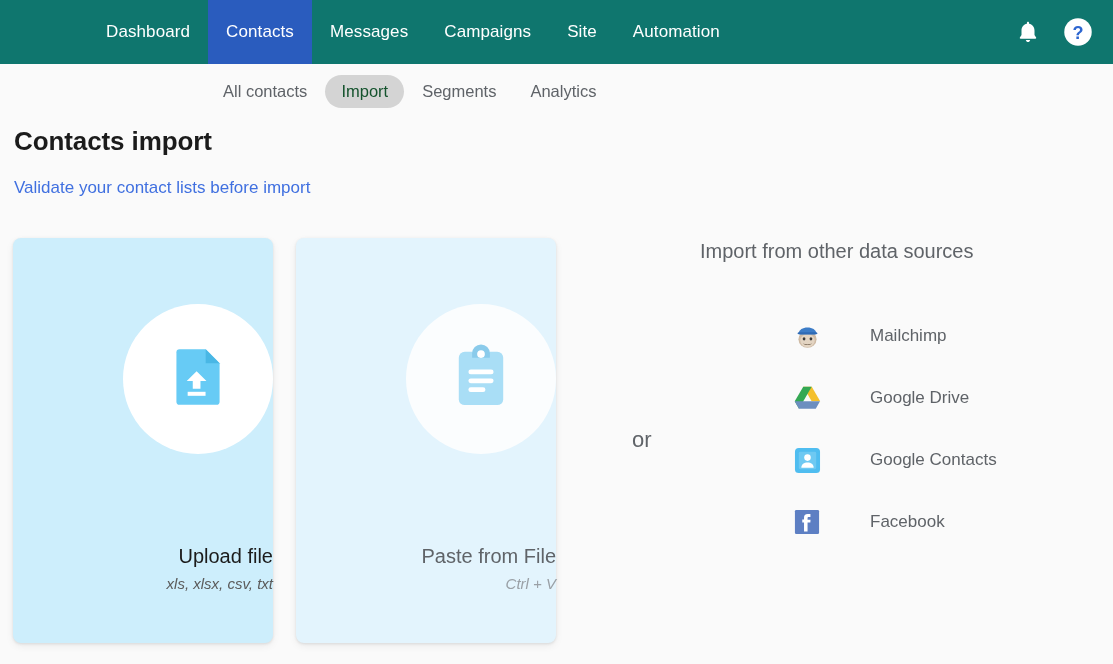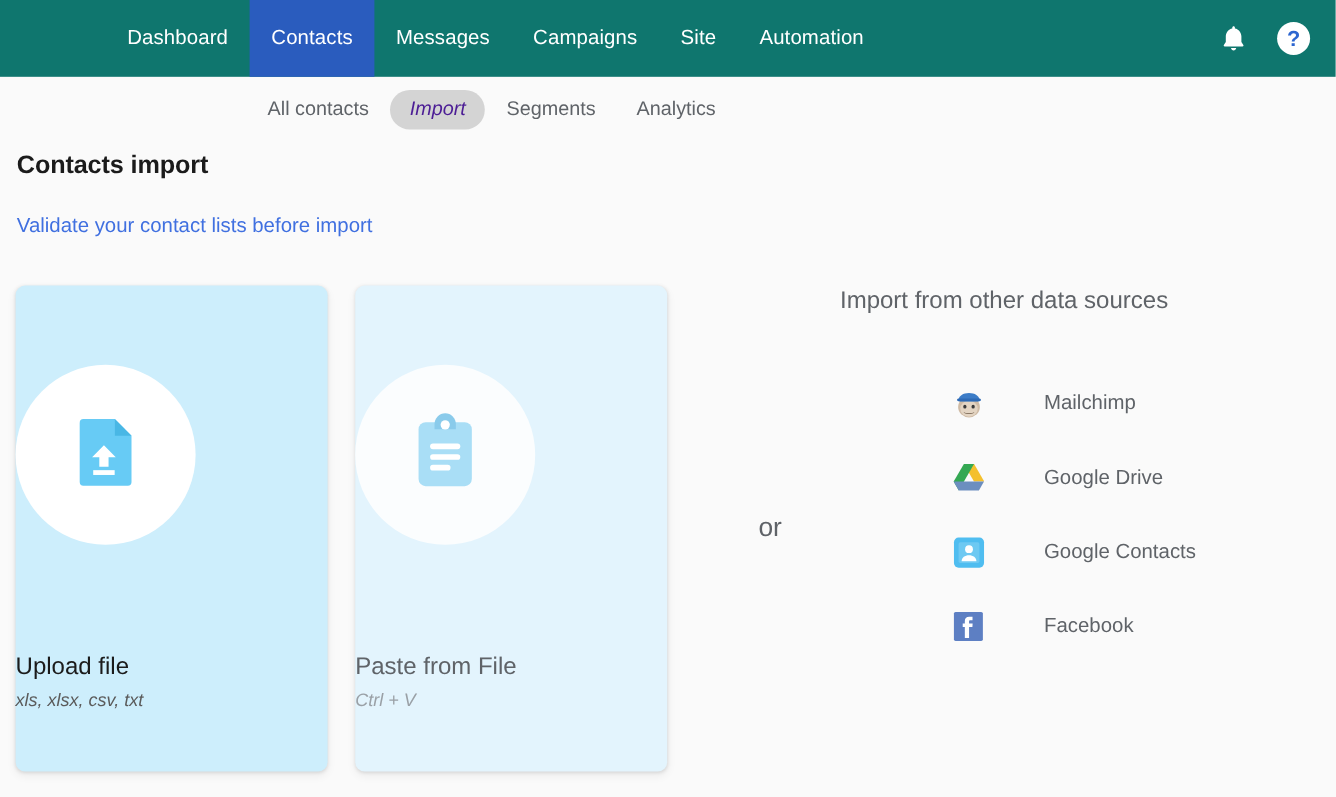--- a/index.html
+++ b/index.html
@@ -44,42 +44,42 @@
     gap: 2px;
   }
   .subnav-item {
     font-size: 16.5px;
     color: #5f6368;
     padding: 7px 16px;
     border-radius: 18px;
     cursor: pointer;
     white-space: nowrap;
   }
-  .subnav-item.active { background: #d4d4d4; color: #4c1d95; font-style: italic; }
+  .subnav-item.active { background: #d4d4d4; color: #14532d; }
 
   
   .page-title {
     position: absolute; top: 126px; left: 14px;
-    font-size: 21px; font-weight: bold; color: #1b1b1b;
+    font-size: 26px; font-weight: bold; color: #1b1b1b;
     letter-spacing: -.1px;
   }
   .page-link {
     position: absolute; top: 178px; left: 14px;
     font-size: 17px; color: #4070E0; cursor: pointer;
   }
 
   
   .card {
     position: absolute;
     top: 238px;
     width: 260px; height: 405px;
     border-radius: 8px;
     box-shadow: 0 1px 3px rgba(0,0,0,.10), 0 3px 8px rgba(0,0,0,.06);
     cursor: pointer;
-    display: flex; flex-direction: column; align-items: flex-start;
+    display: flex; flex-direction: column; align-items: flex-end;
   }
   #card-upload { left: 13px;  background: #CDEEFC; }
   #card-paste  { left: 296px; background: #E3F4FD; }
 
   .card-circle {
     width: 150px; height: 150px; border-radius: 50%;
     background: #ffffff;
     margin-top: 66px;
     display: flex; align-items: center; justify-content: center;
   }

